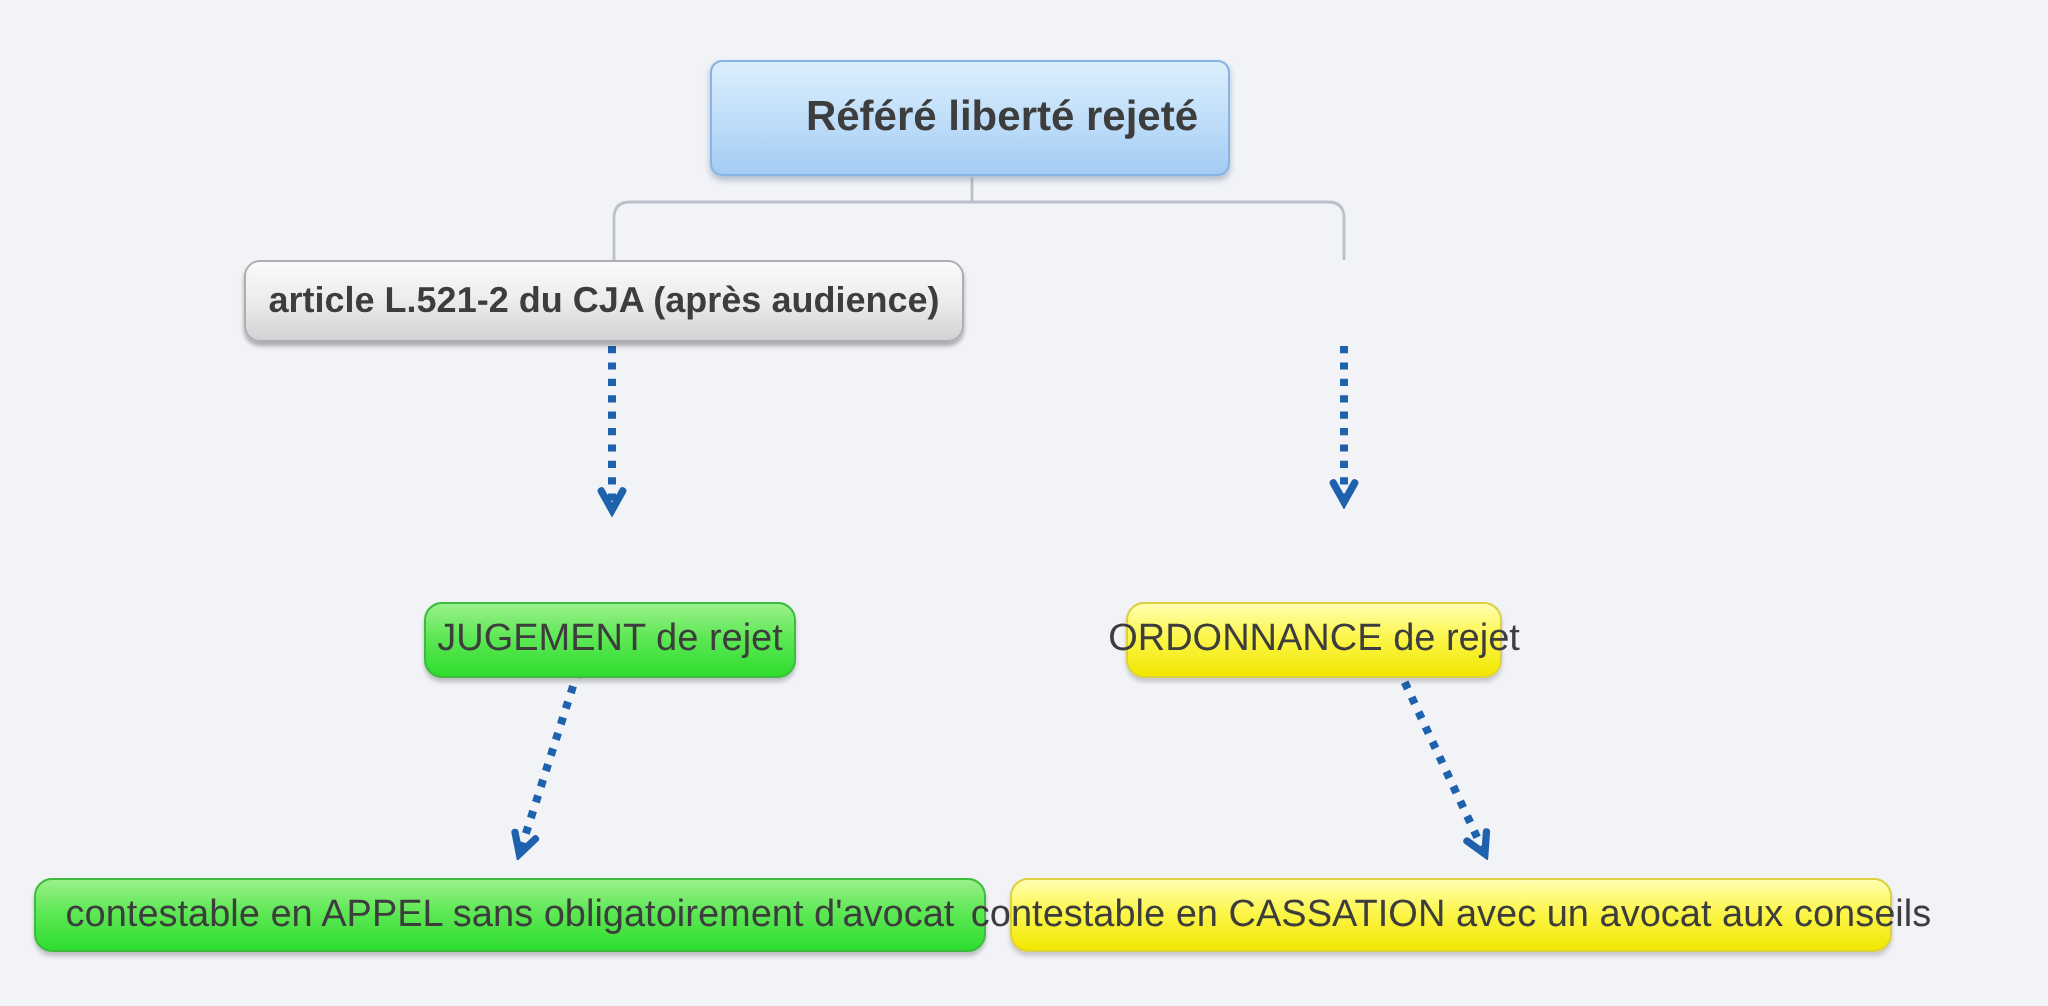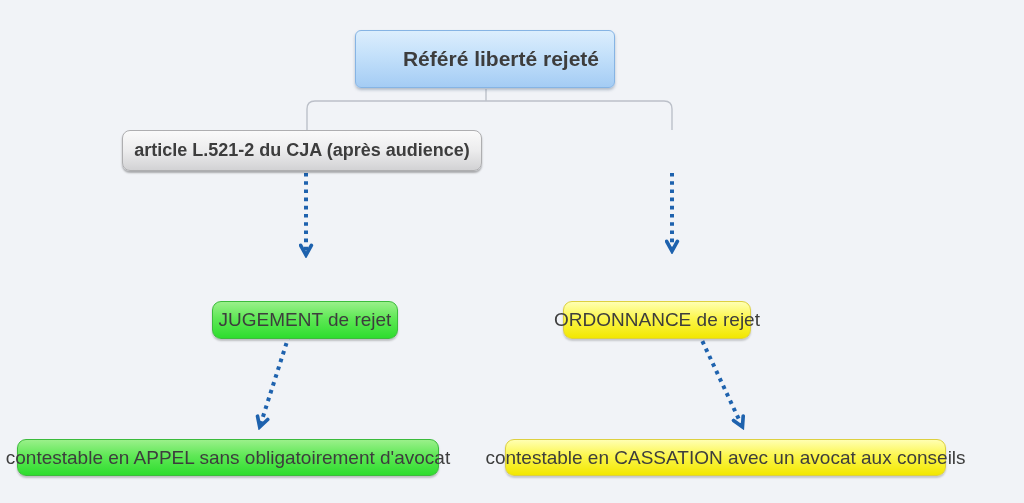--- a/index.html
+++ b/index.html
@@ -55,21 +55,21 @@
   .node-yellow{
     background:linear-gradient(to bottom,#ffffb2 0%,#fcf64d 45%,#f2e700 100%);
     border:1px solid #ddd040;
     box-shadow:0 2px 2px rgba(0,0,0,.18);
     font-size:19px;
   }
   .node-mid{ top:264px; height:38px; border-radius:9px;margin-top:37px; }
   .node-mid-left{ left:212px; width:186px; }
   .node-mid-right{ left:563px; width:188px; }
   .node-leaf{ top:439px; height:37px; border-radius:9px; }
-  .node-leaf-left{ left:17px; width:422px; }
+  .node-leaf-left{ left:17px; width:476px; }
   .node-leaf-right{ left:505px; width:441px; }
   #wires{
     position:absolute; left:0; top:0;
     pointer-events:none;
   }
 </style>
 </head>
 <body>
 
 <div id="canvas">

